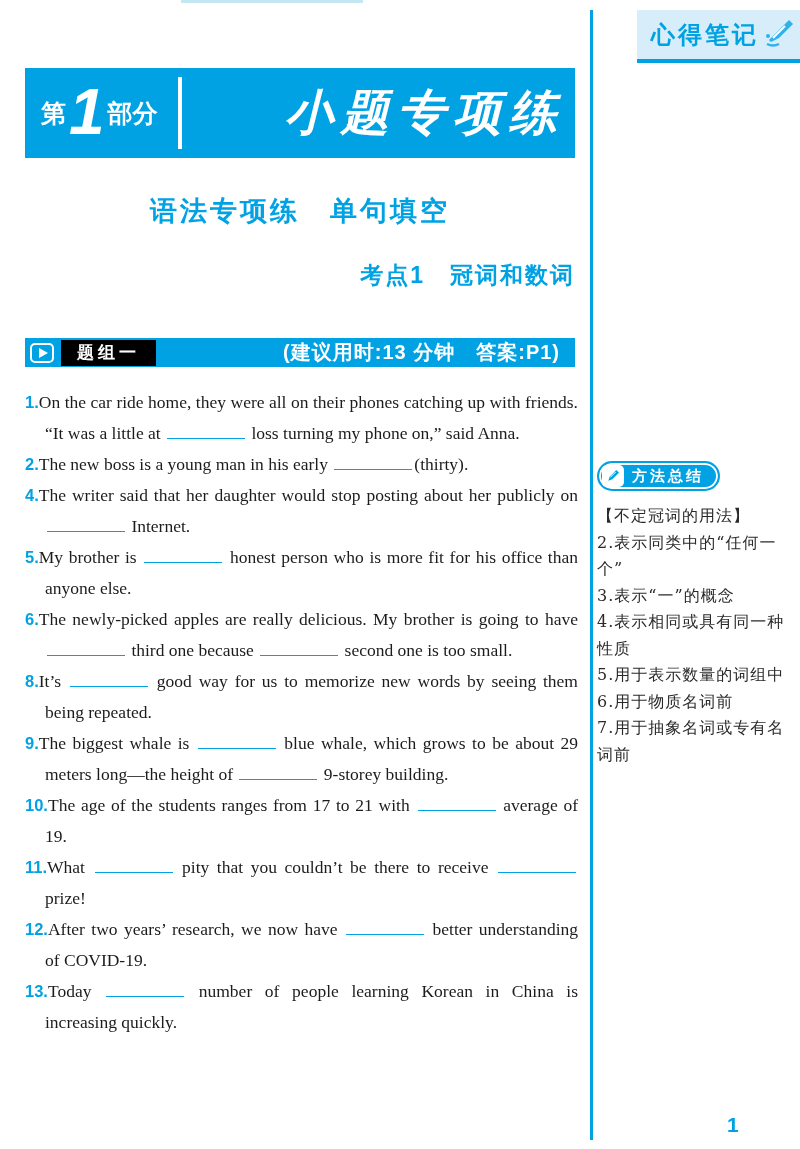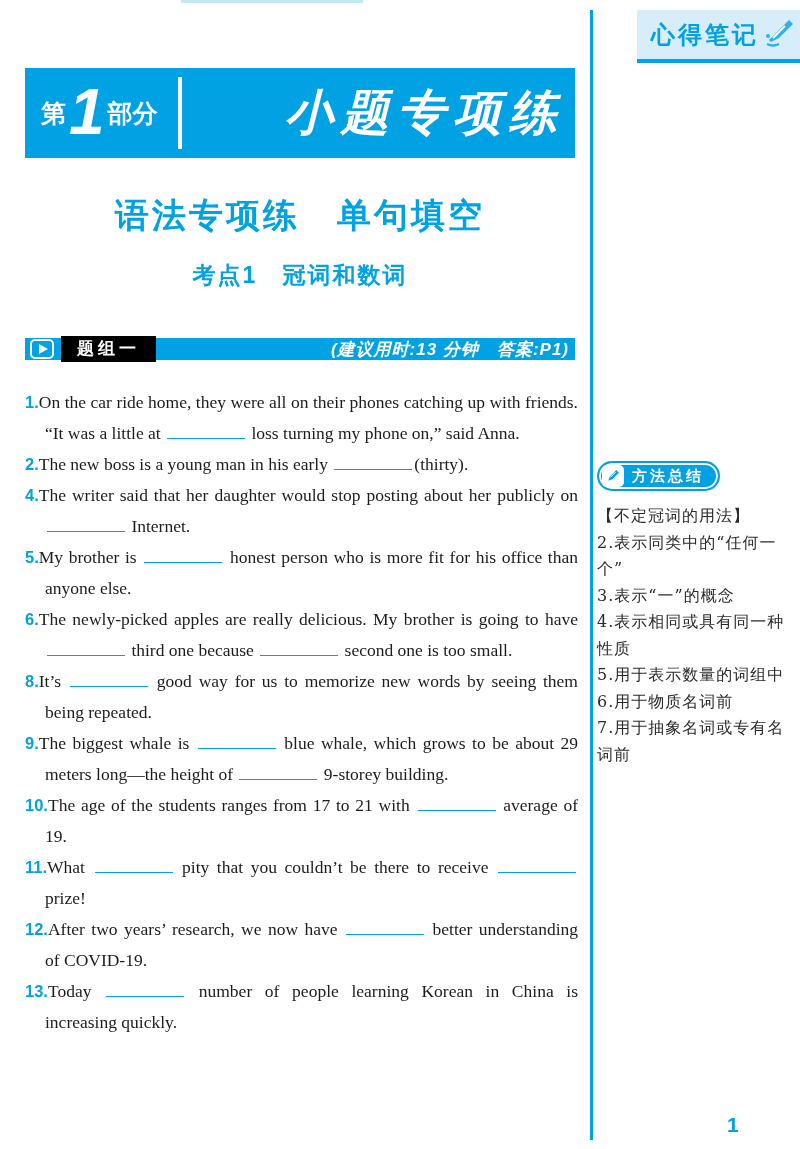--- a/index.html
+++ b/index.html
@@ -26,35 +26,35 @@
             display:flex; align-items:center; }
   .part-group { display:flex; align-items:center; padding-left:16px; }
   .part-pre, .part-suf { font-size:25px; font-weight:bold; }
   .part-num { font-size:64px; font-weight:bold; font-style:italic; line-height:0.9; margin:0 3px; }
   .banner-divider { width:4px; height:72px; background:#fff; margin-left:20px; }
   .banner-title { flex:1; text-align:right; font-size:48px; font-weight:bold; font-style:italic;
                   letter-spacing:8px; padding-right:10px; }
 
   
   .subtitle { left:25px; top:193px; width:550px; text-align:center; color:var(--accent);
-              font-size:34px; font-weight:bold; letter-spacing:3px; }
-  .topic    { left:25px; top:260px; width:550px; text-align:center; color:var(--accent);
+              font-size:27px; font-weight:bold; letter-spacing:3px; }
+  .topic    { left:25px; top:260px; width:550px; text-align:right; color:var(--accent);
               font-size:23px; font-weight:bold; letter-spacing:2px; }
 
   
-  .group-bar { left:25px; top:338px; width:550px; height:22px; background:var(--accent);
+  .group-bar { left:25px; top:338px; width:550px; height:29px; background:var(--accent);
                display:flex; align-items:center; }
   .play-frame { width:24px; height:20px; border:2px solid #fff; border-radius:5px;
                 display:flex; align-items:center; justify-content:center; margin-left:5px; }
   .play-tri { width:0; height:0; border-left:9px solid #fff; border-top:5px solid transparent;
               border-bottom:5px solid transparent; margin-left:2px; }
   .group-label { background:#000; color:#fff; font-size:17px; font-weight:bold; letter-spacing:4px;
                  padding:1px 16px 2px 16px; margin-left:7px; }
-  .group-info { margin-left:auto; color:#fff; font-size:17px; font-weight:bold; padding-right:6px;
-                letter-spacing:1px;font-style:italic; }
+  .group-info { margin-left:auto; color:#fff; font-size:20px; font-weight:bold; padding-right:15px;
+                letter-spacing:1px; }
 
   
   .questions { left:25px; top:387px; width:553px; }
   .question { font-family:"Liberation Serif", serif; font-size:17.5px; line-height:31px;
               color:var(--ink); text-align:justify; padding-left:20px; text-indent:-20px; }
   .qnum { font-family:"Liberation Sans", sans-serif; font-weight:bold; color:var(--accent);
           font-size:16.5px; }
   .blank { display:inline-block; width:78px; border-bottom:1.5px solid var(--accent);
            height:0.9em; vertical-align:baseline; margin:0 2px; }
 

